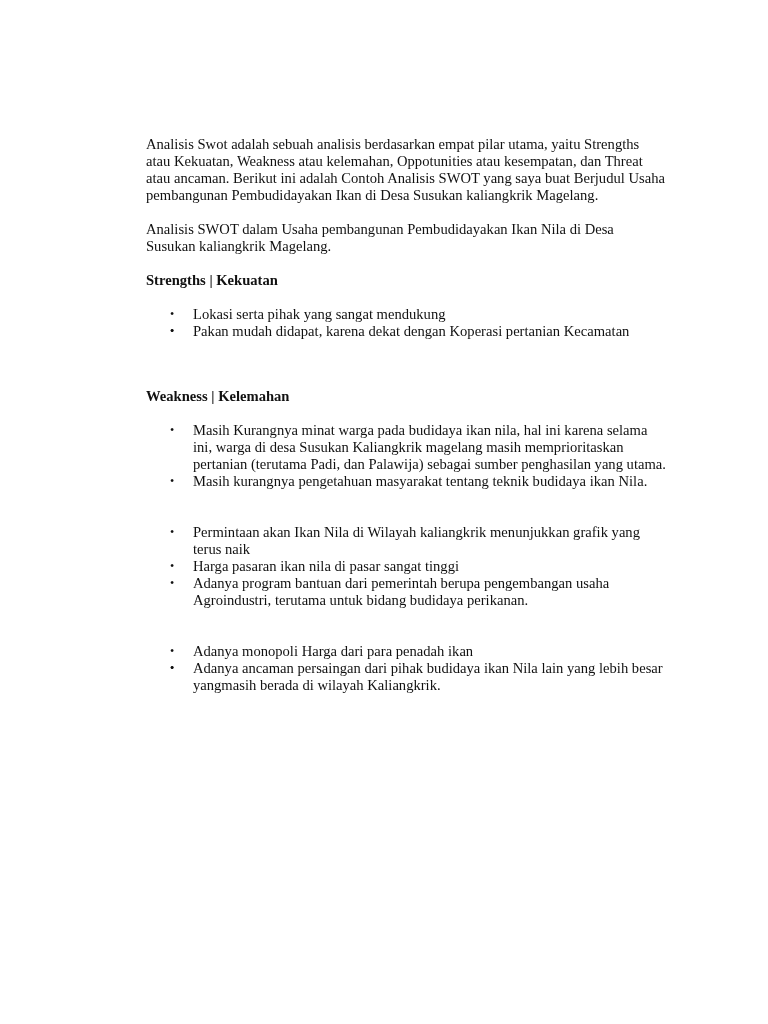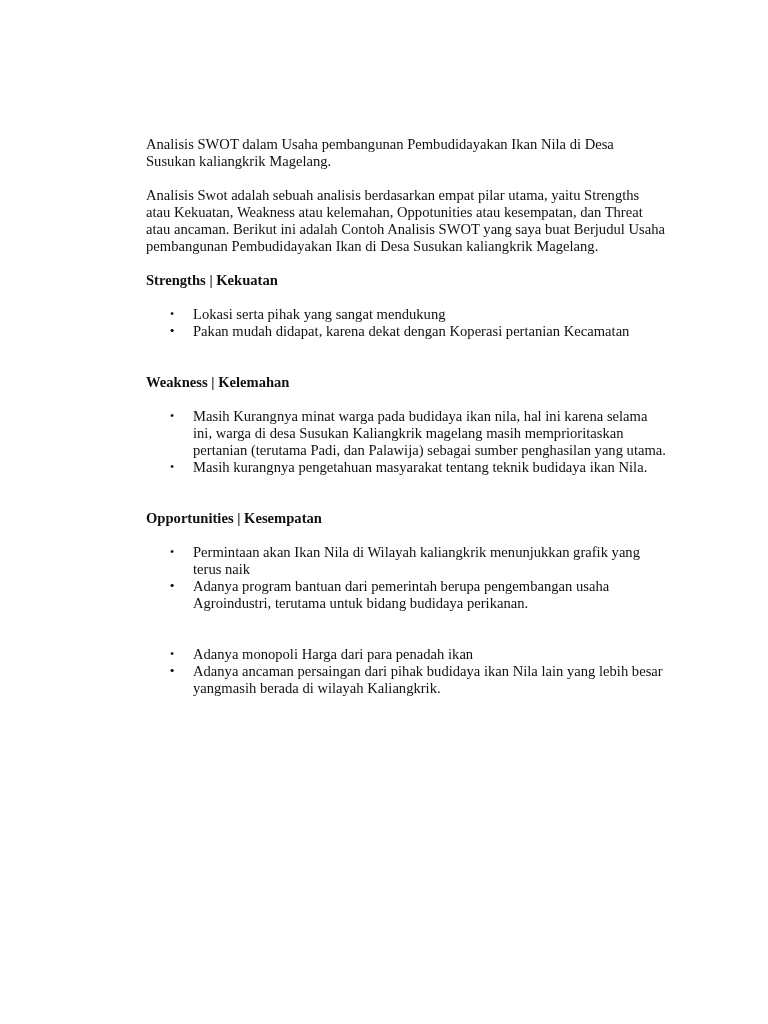--- a/index.html
+++ b/index.html
@@ -4,54 +4,53 @@
 <style>
   html, body { margin: 0; padding: 0; background: #ffffff; }
   body { width: 768px; height: 1024px; position: relative; overflow: hidden; }
   .page {
     position: absolute; left: 146px; top: 136px; width: 520px;
     font-family: "Liberation Serif", "DejaVu Serif", serif;
     font-size: 14.6px; line-height: 17px; color: #111111;
   }
   p { margin: 0; }
   .para { margin-bottom: 17px; }
-  .heading { font-weight: bold; margin-top: 0; margin-bottom: 17px; font-family: Liberation Serif, serif; }
+  .heading { font-weight: bold; margin-top: 14px; margin-bottom: 17px; font-family: Liberation Serif, serif; }
   ul { list-style: none; margin: 0; padding: 0; }
   li { position: relative; padding-left: 47px; }
   li .bullet { position: absolute; left: 24px; top: 0; font-size: 12px; }
   .section-gap { height: 17px; }
 </style>
 </head>
 <body>
 
 <div class="page">
+  <p class="para">Analisis Swot adalah sebuah analisis berdasarkan empat pilar utama, yaitu Strengths atau Kekuatan, Weakness atau kelemahan, Oppotunities atau kesempatan, dan Threat atau ancaman. Berikut ini adalah Contoh Analisis SWOT yang saya buat Berjudul Usaha pembangunan Pembudidayakan Ikan di Desa Susukan kaliangkrik Magelang.</p>
   <p class="para">Analisis SWOT dalam Usaha pembangunan Pembudidayakan Ikan Nila di Desa Susukan kaliangkrik Magelang.</p>
-  <p class="para">Analisis Swot adalah sebuah analisis berdasarkan empat pilar utama, yaitu Strengths atau Kekuatan, Weakness atau kelemahan, Oppotunities atau kesempatan, dan Threat atau ancaman. Berikut ini adalah Contoh Analisis SWOT yang saya buat Berjudul Usaha pembangunan Pembudidayakan Ikan di Desa Susukan kaliangkrik Magelang.</p>
 
   <p class="heading">Strengths | Kekuatan</p>
   <ul>
     <li><span class="bullet">•</span><span>Lokasi serta pihak yang sangat mendukung</span></li>
     <li><span class="bullet">•</span></li>
     <li><span class="bullet">•</span><span>Pakan mudah didapat, karena dekat dengan Koperasi pertanian Kecamatan</span></li>
   </ul>
   <div class="section-gap"></div>
   <div class="section-gap"></div>
 
   <p class="heading">Weakness | Kelemahan</p>
   <ul>
     <li><span class="bullet">•</span><span>Masih Kurangnya minat warga pada budidaya ikan nila, hal ini karena selama ini, warga di desa Susukan Kaliangkrik magelang masih memprioritaskan pertanian (terutama Padi, dan Palawija) sebagai sumber penghasilan yang utama.</span></li>
     <li><span class="bullet">•</span><span>Masih kurangnya pengetahuan masyarakat tentang teknik budidaya ikan Nila.</span></li>
   </ul>
   <div class="section-gap"></div>
   <div class="section-gap"></div>
 
-  <p class="heading">Opportunities | Kesempatan</p>
   <ul>
     <li><span class="bullet">•</span><span>Permintaan akan Ikan Nila di Wilayah kaliangkrik menunjukkan grafik yang terus naik</span></li>
-    <li><span class="bullet">•</span></li>
+    <li><span class="bullet">•</span><span>Harga pasaran ikan nila di pasar sangat tinggi</span></li>
     <li><span class="bullet">•</span><span>Adanya program bantuan dari pemerintah berupa pengembangan usaha Agroindustri, terutama untuk bidang budidaya perikanan.</span></li>
   </ul>
   <div class="section-gap"></div>
   <div class="section-gap"></div>
 
   <ul>
     <li><span class="bullet">•</span><span>Adanya monopoli Harga dari para penadah ikan</span></li>
     <li><span class="bullet">•</span></li>
     <li><span class="bullet">•</span><span>Adanya ancaman persaingan dari pihak budidaya ikan Nila lain yang lebih besar yangmasih berada di wilayah Kaliangkrik.</span></li>
   </ul>

